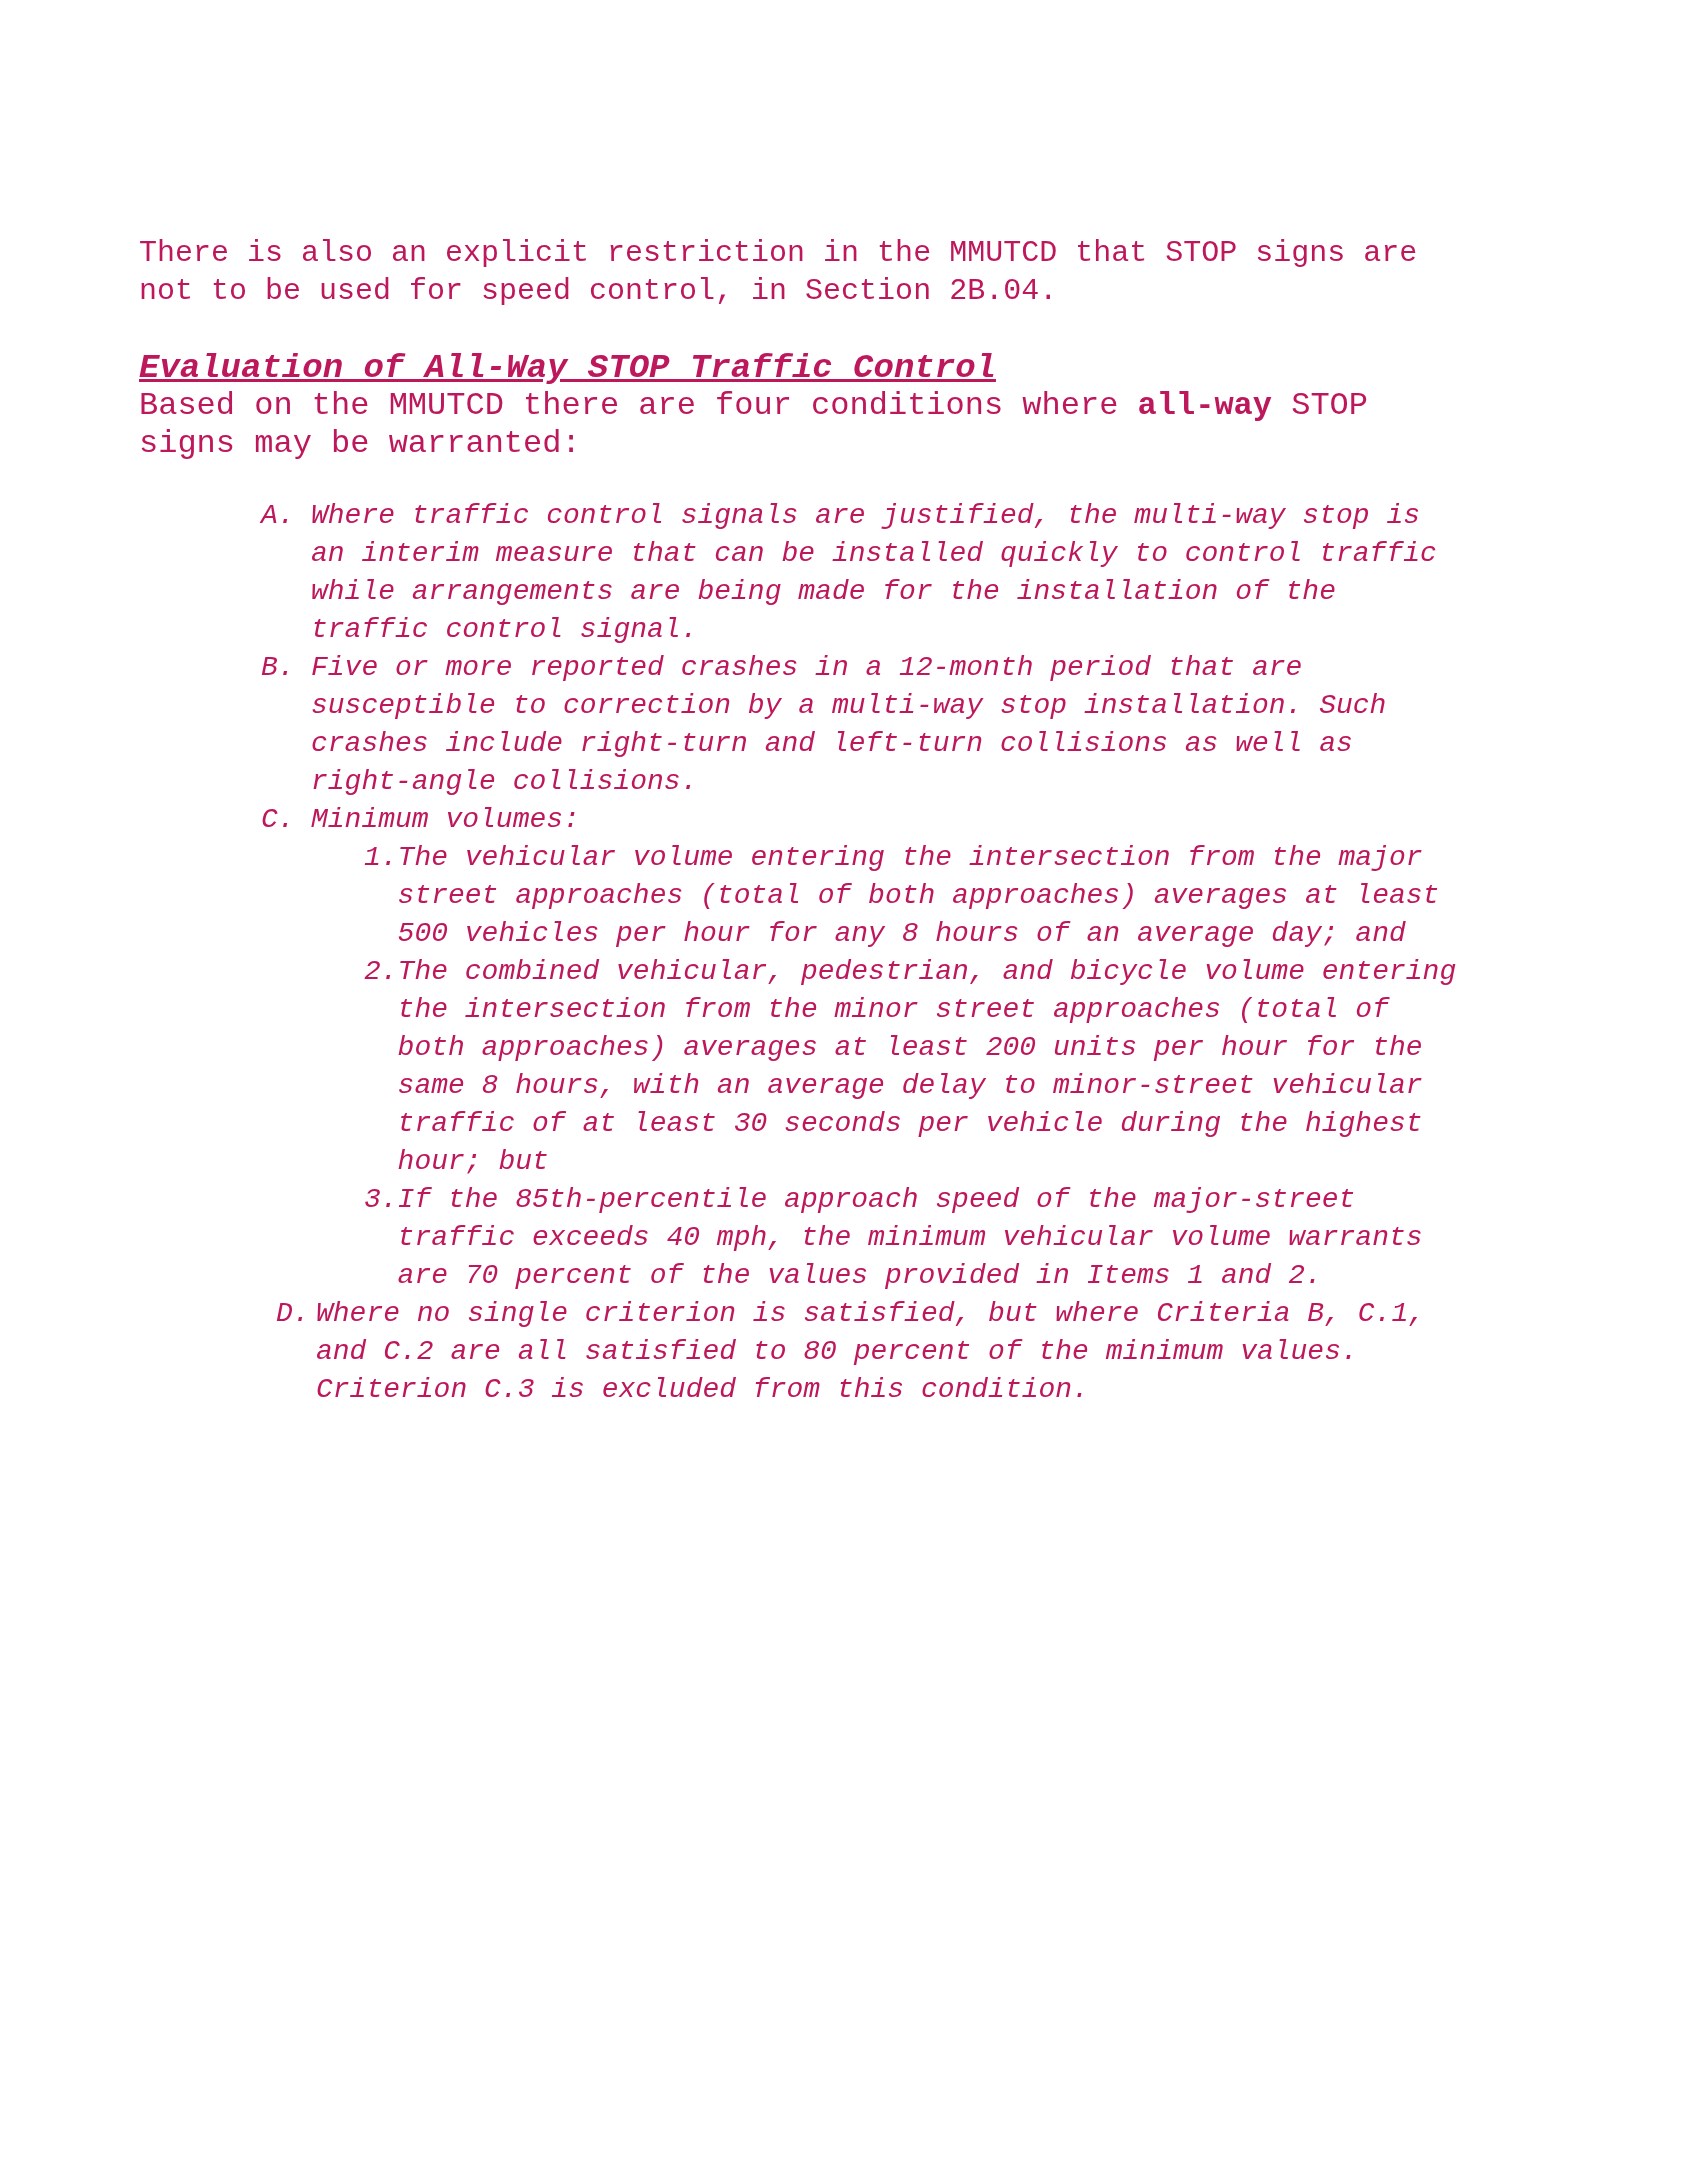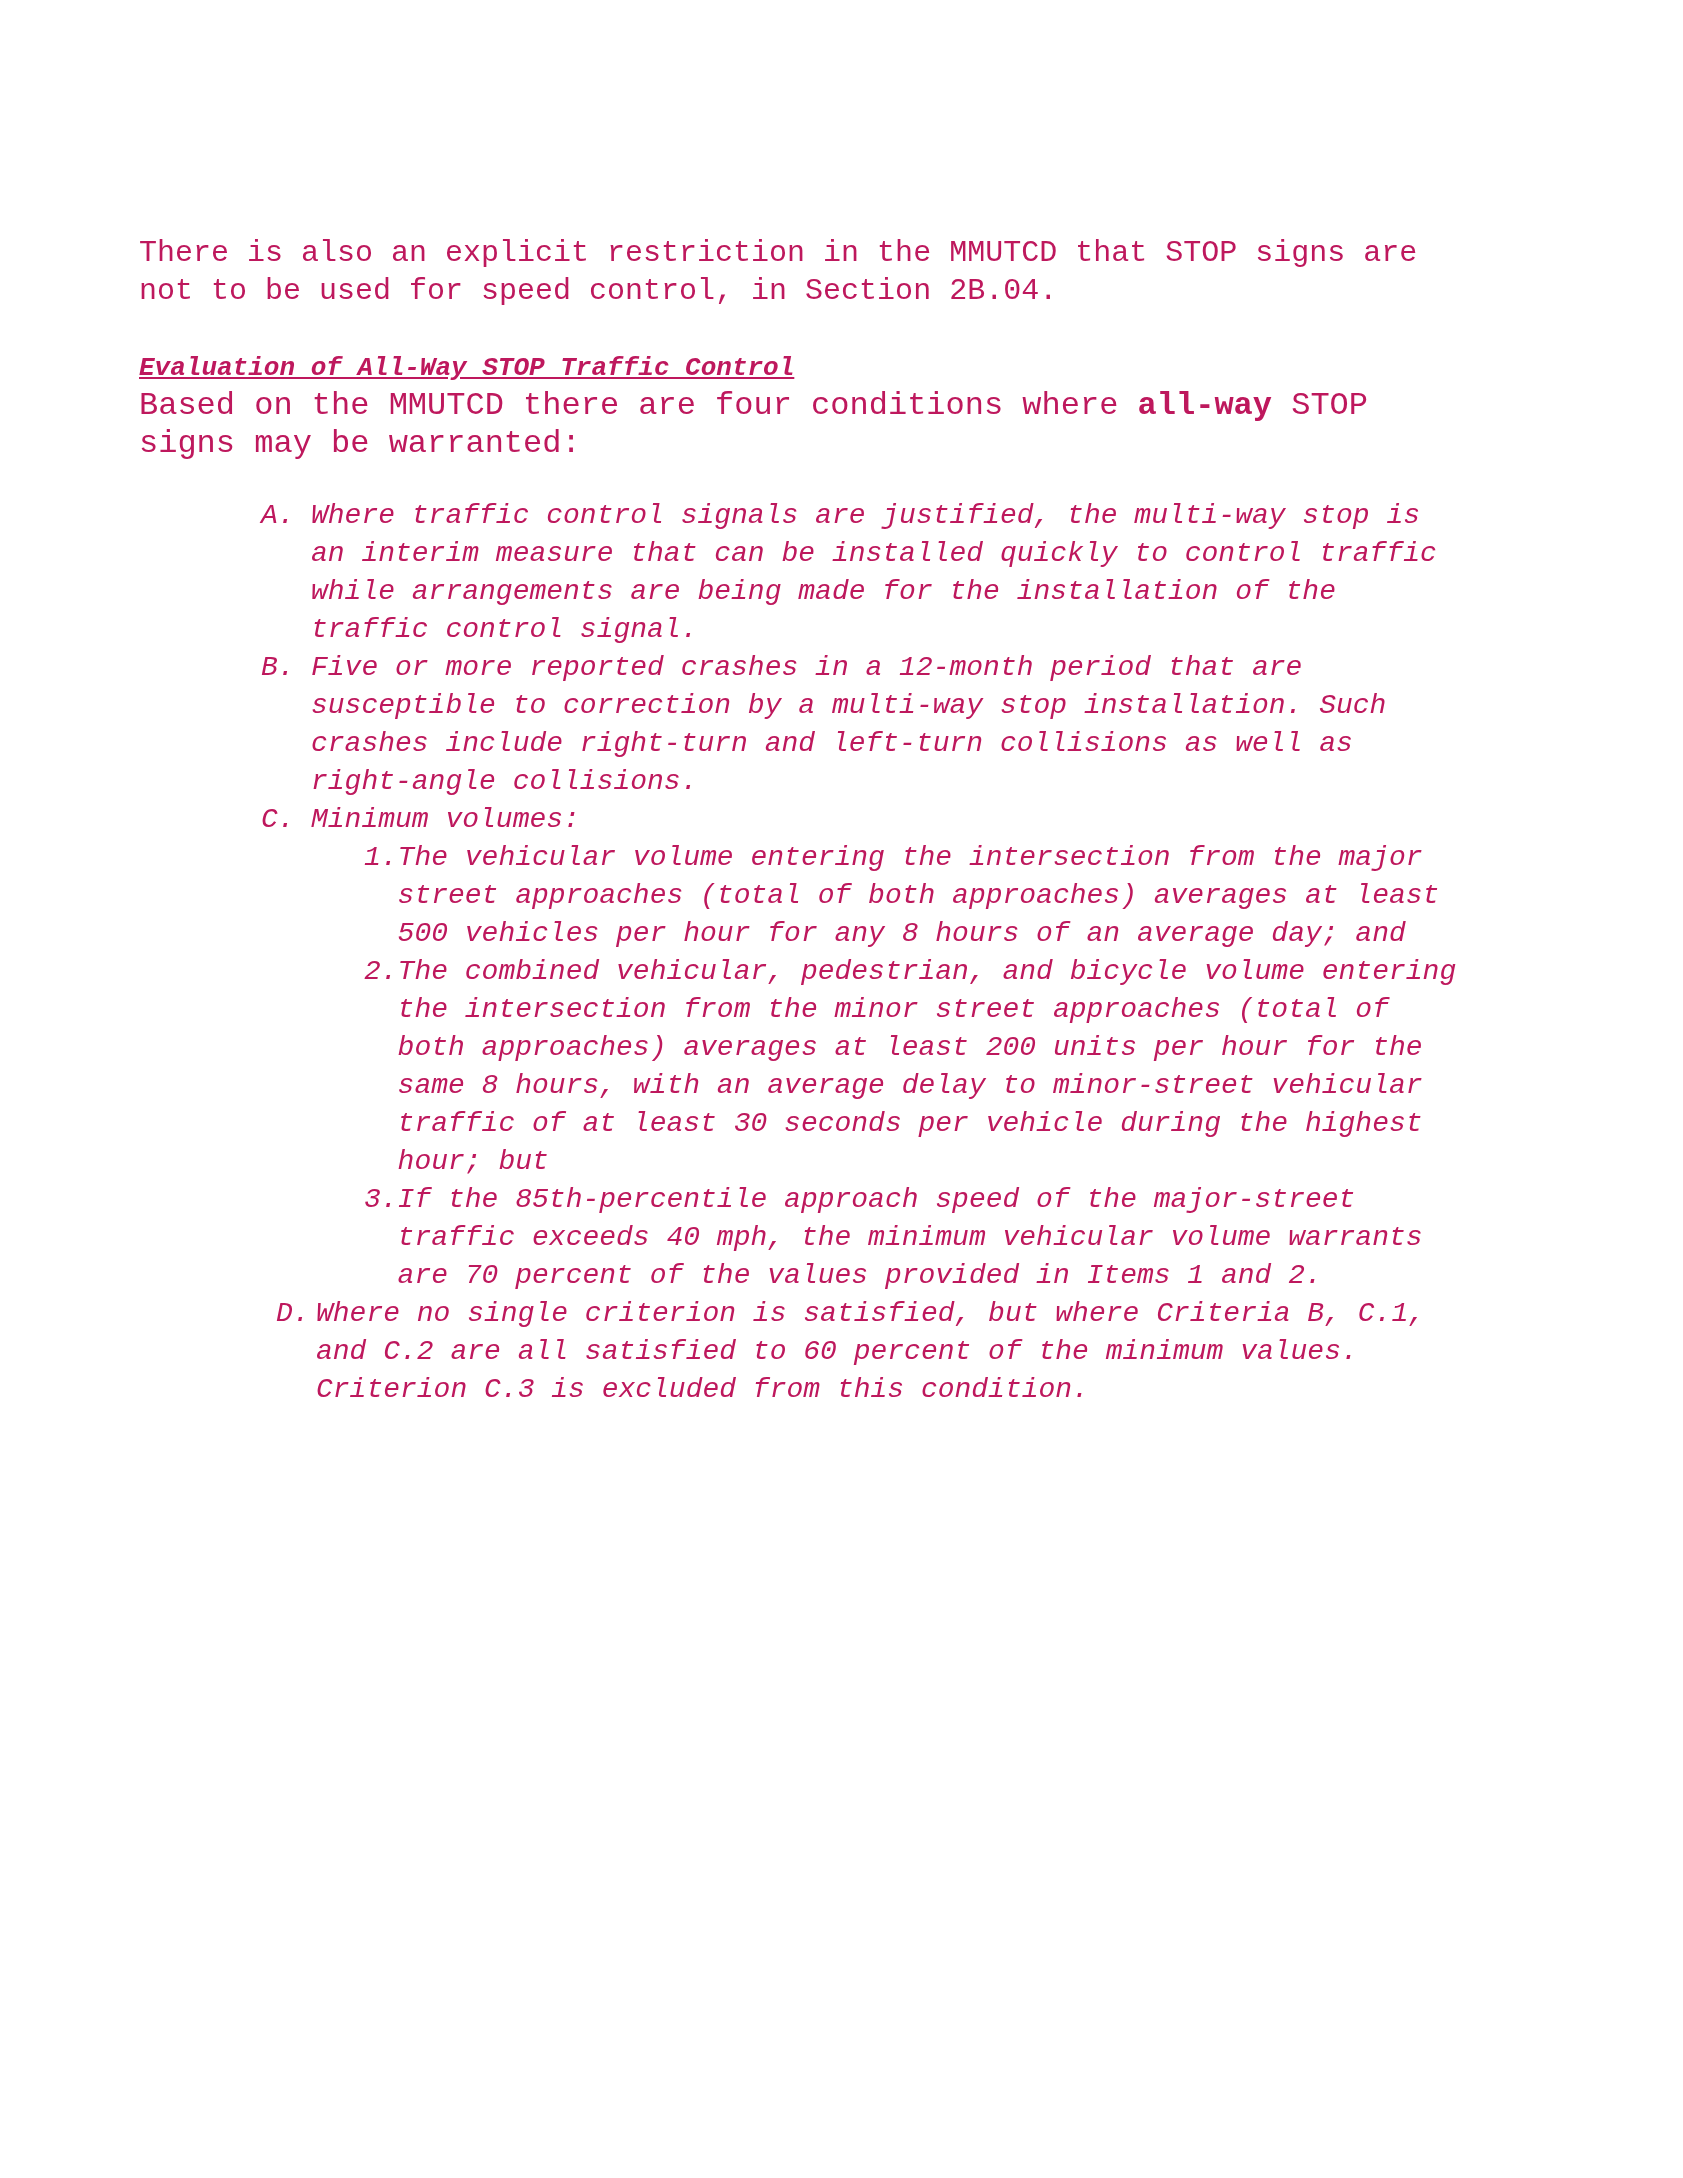--- a/index.html
+++ b/index.html
@@ -22,21 +22,21 @@
     top: 234px;
     width: 1327px;
   }
   .para {
     font-size: 30px;
     line-height: 38px;
     margin: 0;
     width: 1317px;
   }
   .section-heading {
-    font-size: 26px;
+    font-size: 34px;
     line-height: 38px;
     font-style: italic;
     text-decoration: underline;
     margin: 39px 0 0 0;
   }
   .intro-line {
     font-size: 32px;
     line-height: 38px;
     margin: 0;
   }
@@ -120,19 +120,19 @@
             <div class="sub-item">
               <span class="sub-label">3.</span>
               <span class="sub-body">If the 85th-percentile approach speed of the major-street traffic exceeds 40 mph, the minimum vehicular volume warrants are 70 percent of the values provided in Items 1 and 2.</span>
             </div>
           </div>
         </div>
       </div>
 
       <div class="list-item item-d">
         <span class="li-label">D.</span>
-        <span class="li-body">Where no single criterion is satisfied, but where Criteria B, C.1, and C.2 are all satisfied to 60 percent of the minimum values.  Criterion C.3 is excluded from this condition.</span>
+        <span class="li-body">Where no single criterion is satisfied, but where Criteria B, C.1, and C.2 are all satisfied to 80 percent of the minimum values.  Criterion C.3 is excluded from this condition.</span>
       </div>
 
     </div>
   </div>
 </div>
 
 
 </body></html>

